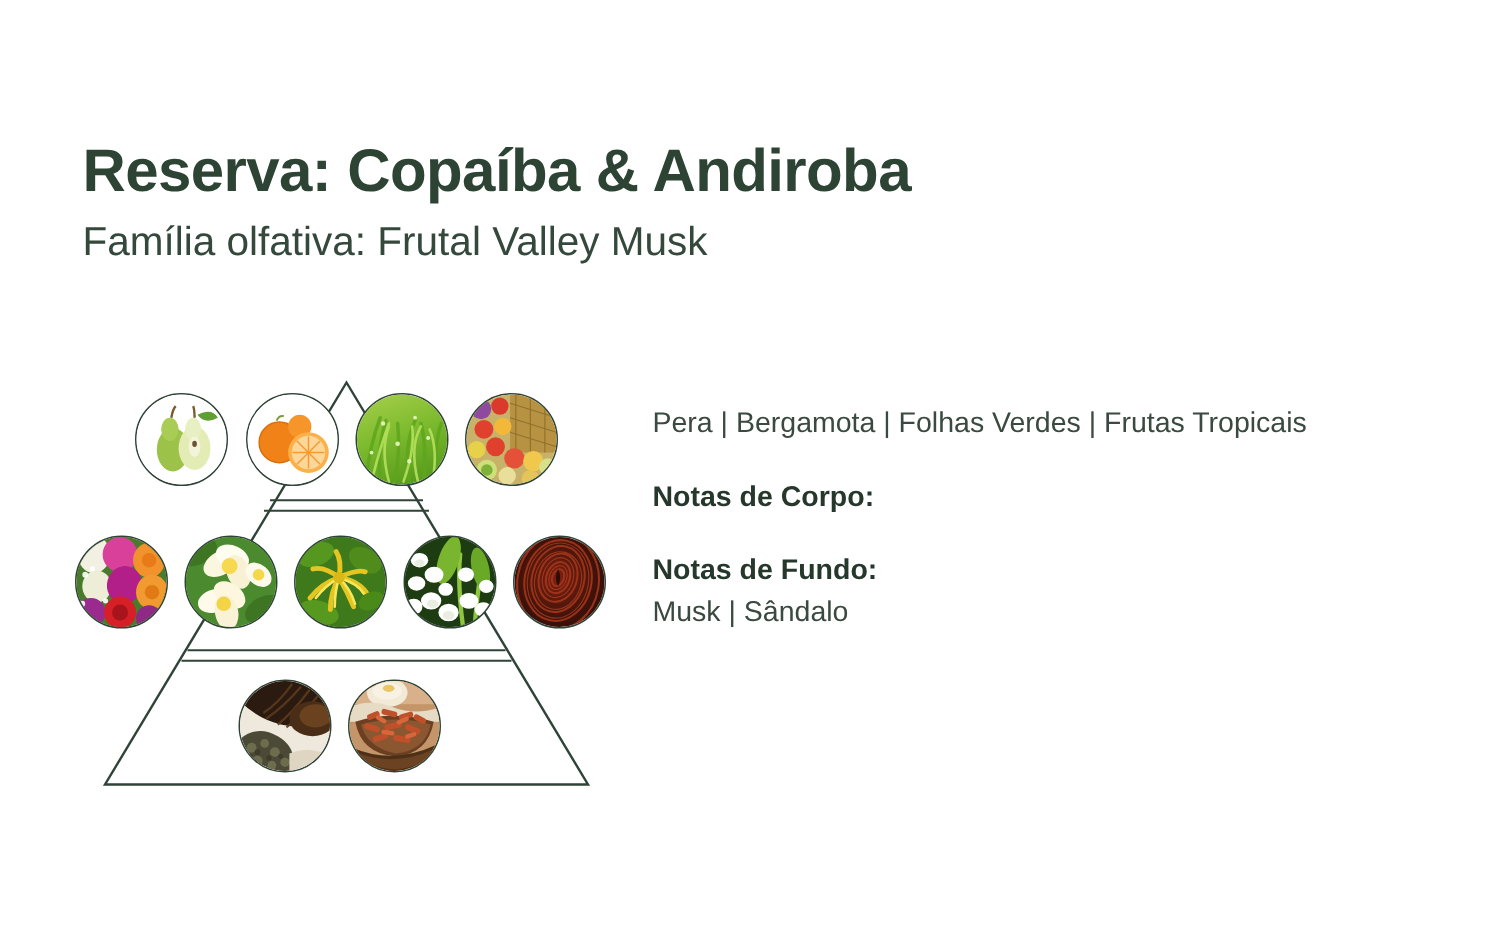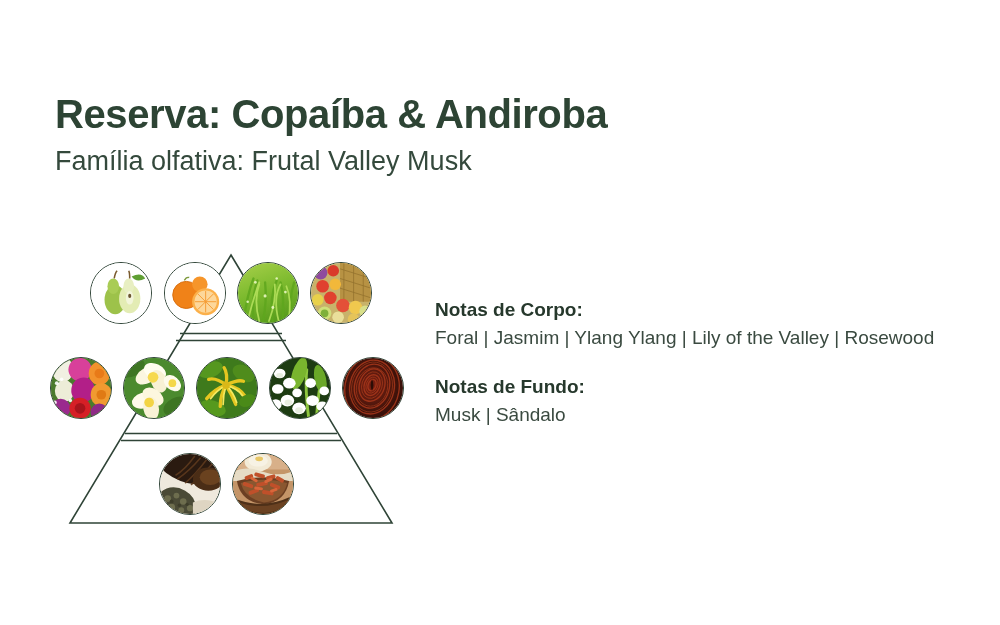--- a/index.html
+++ b/index.html
@@ -396,25 +396,25 @@
         <path d="M6 50 q26 9 52 -3 q-6 12 -26 14 Q12 60 6 50 Z" fill="#6b4222"></path>
       </svg>
     </div>
   </div>
 
 </div>
 
 <div class="notes">
 
   <div class="note-group">
+    <p class="note-values">Pera | Bergamota | Folhas Verdes | Frutas Tropicais</p>
   </div>
 
   <div class="note-group">
     <p class="note-heading">Notas de Corpo:</p>
-    <p class="note-values">Foral | Jasmim | Ylang Ylang | Lily of the Valley | Rosewood</p>
   </div>
 
   <div class="note-group">
     <p class="note-heading">Notas de Fundo:</p>
     <p class="note-values">Musk | Sândalo</p>
   </div>
 
 </div>
 
 </body></html>

